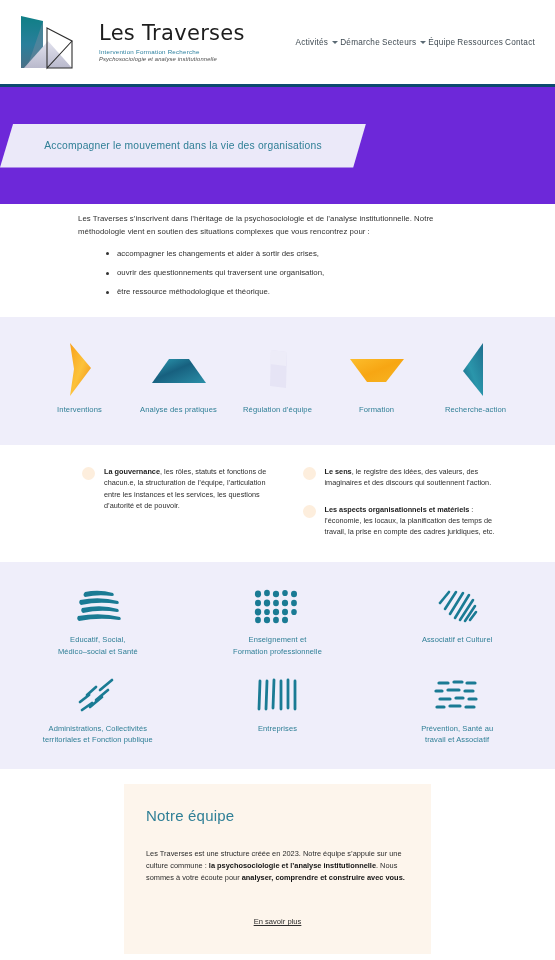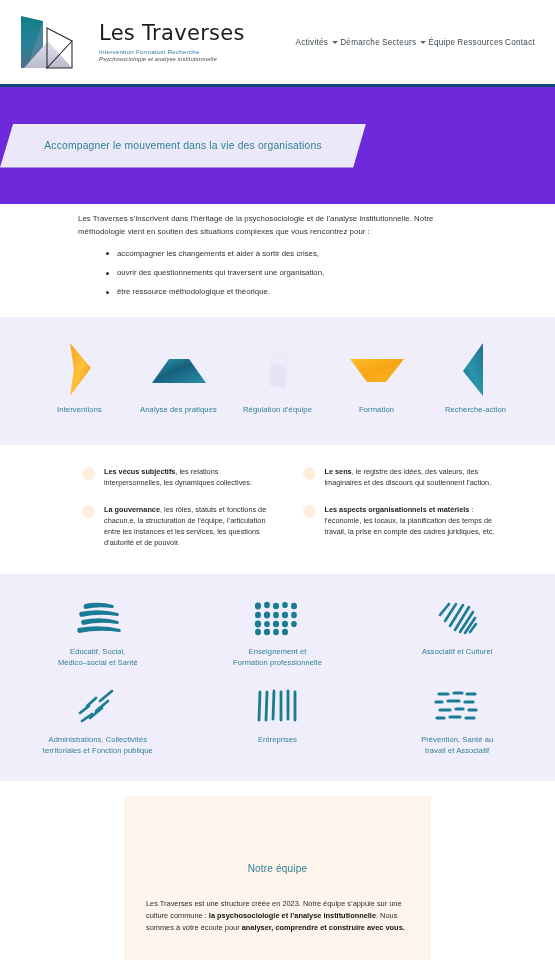--- a/index.html
+++ b/index.html
@@ -256,25 +256,23 @@
     justify-content: center;
   }
 
   .team-card {
     width: 307px;
     background: #fdf5ec;
     padding: 23px 22px 26px;
   }
 
   .team-title {
-    font-size: 10px;
+    font-size: 15px;
     color: #2f7f96;
-    text-align: center;
     letter-spacing: .2px;
-    margin-top: 44px;
   }
 
   .team-body {
     font-size: 7.4px;
     line-height: 1.62;
     color: #2b2b2b;
     margin-top: 24px;
   }
 
   .team-body b { font-weight: 700; color: #141414; }
@@ -427,24 +425,20 @@
         <path d="M24 2 L24 55 L4 30 Z" fill="url(#tlB)"></path>
       </svg>
     </div>
     <div class="service-label">Recherche-action</div>
   </div>
 </section>
 
 <section class="pillars">
 
   <div class="pillar-col">
-    <div class="pillar">
-      <span class="pillar-dot"></span>
-      <p class="pillar-text"><b>Les vécus subjectifs</b><span>, les relations interpersonnelles, les dynamiques collectives.</span></p>
-    </div>
     <div class="pillar">
       <span class="pillar-dot"></span>
       <p class="pillar-text"><b>La gouvernance</b><span>, les rôles, statuts et fonctions de chacun.e, la structuration de l’équipe, l’articulation entre les instances et les services, les questions d’autorité et de pouvoir.</span></p>
     </div>
   </div>
 
   <div class="pillar-col">
     <div class="pillar">
       <span class="pillar-dot"></span>
       <p class="pillar-text"><b>Le sens</b><span>, le registre des idées, des valeurs, des imaginaires et des discours qui soutiennent l’action.</span></p>

